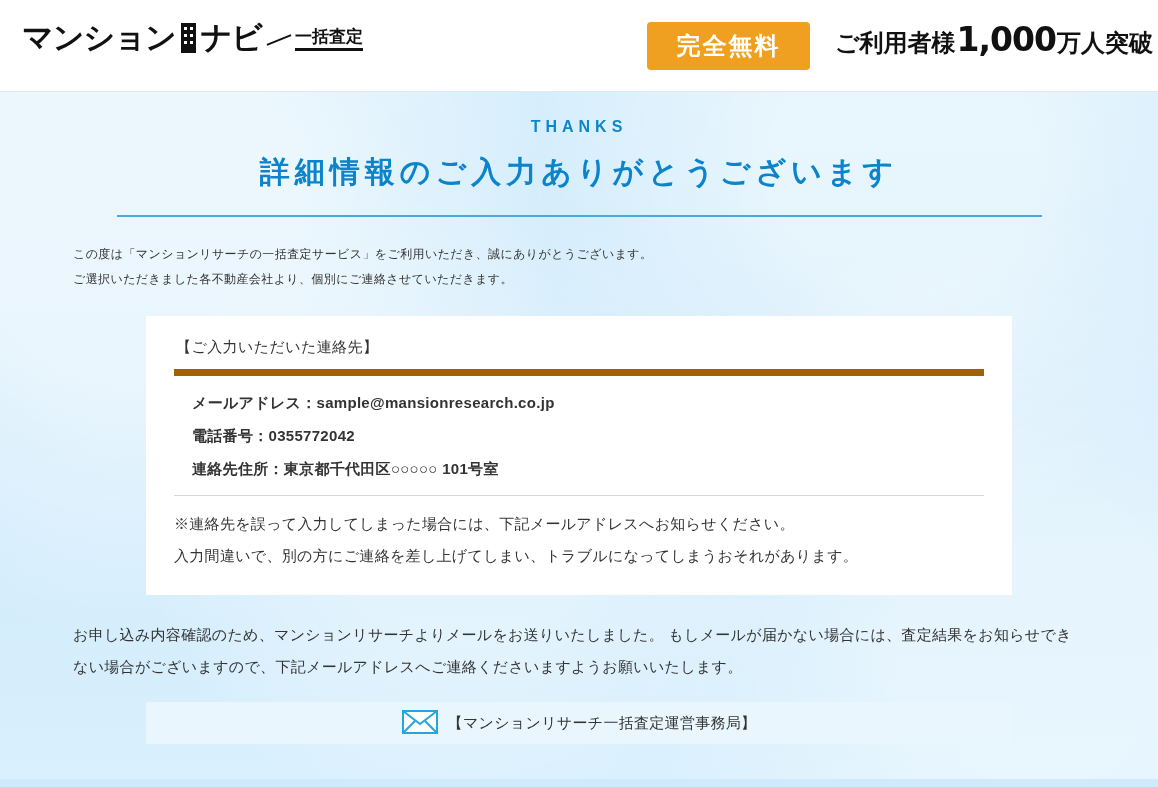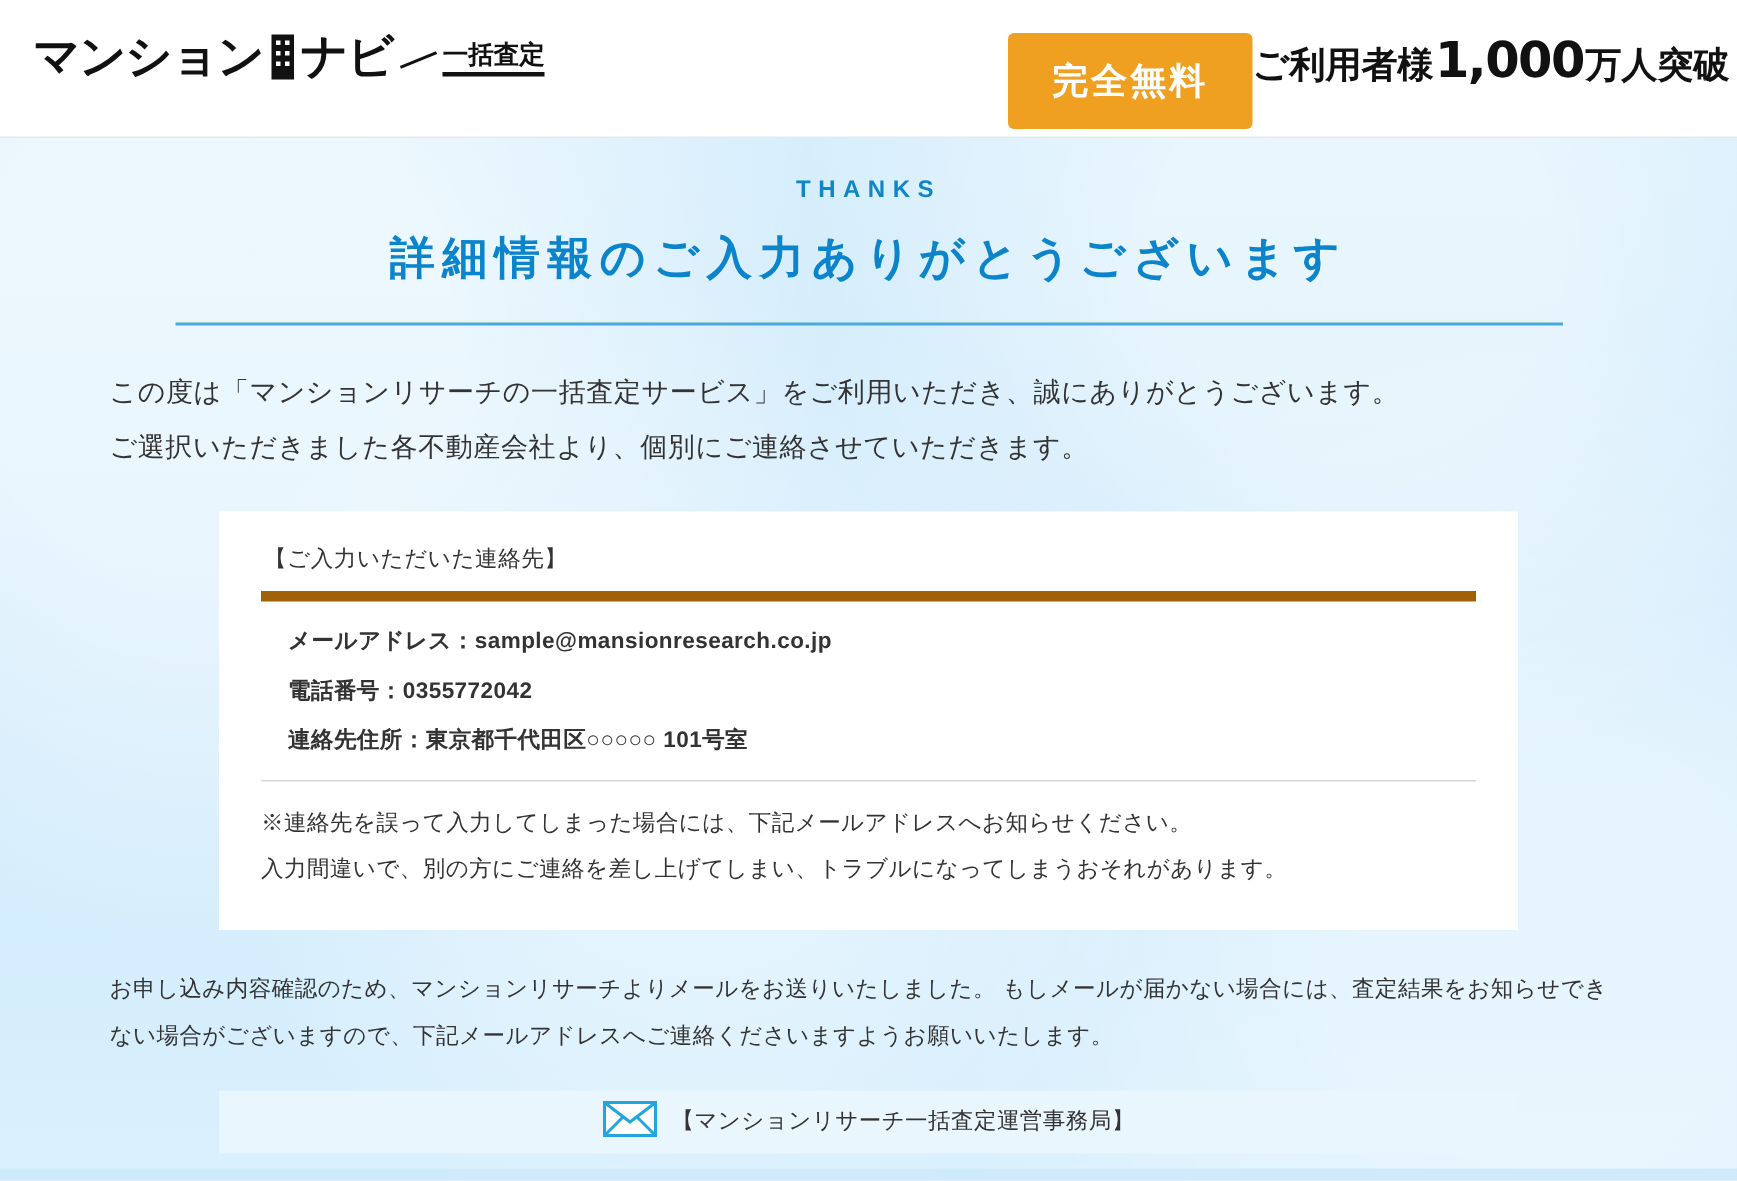--- a/index.html
+++ b/index.html
@@ -69,24 +69,24 @@
     font-size: 17px;
     font-weight: bold;
     color: #111;
     border-bottom: 3px solid #111;
     padding-bottom: 1px;
     line-height: 1.1;
   }
 
   .free-badge {
     position: absolute;
-    left: 672px;
+    left: 647px;
     top: 22px;
     width: 163px;
-    height: 64px;
+    height: 48px;
     background: #f0a020;
     border-radius: 4px;
     color: #ffffff;
     font-size: 24px;
     font-weight: bold;
     letter-spacing: 2px;
     display: flex;
     align-items: center;
     justify-content: center;
   }
@@ -152,23 +152,24 @@
     width: 925px;
     height: 2px;
     background: #49a9dd;
     margin: 22px auto 0;
   }
 
   .lead {
     width: 1012px;
     margin: 26px auto 0;
     color: #333333;
-    font-size: 18px;
+    font-size: 12px;
     line-height: 2.05;
     letter-spacing: 0.4px;
+    font-family: Liberation Mono, monospace;
   }
 
   
   .card {
     width: 866px;
     margin: 24px auto 0;
     background: #ffffff;
     padding: 22px 28px 24px 28px;
   }
   .card-heading {

